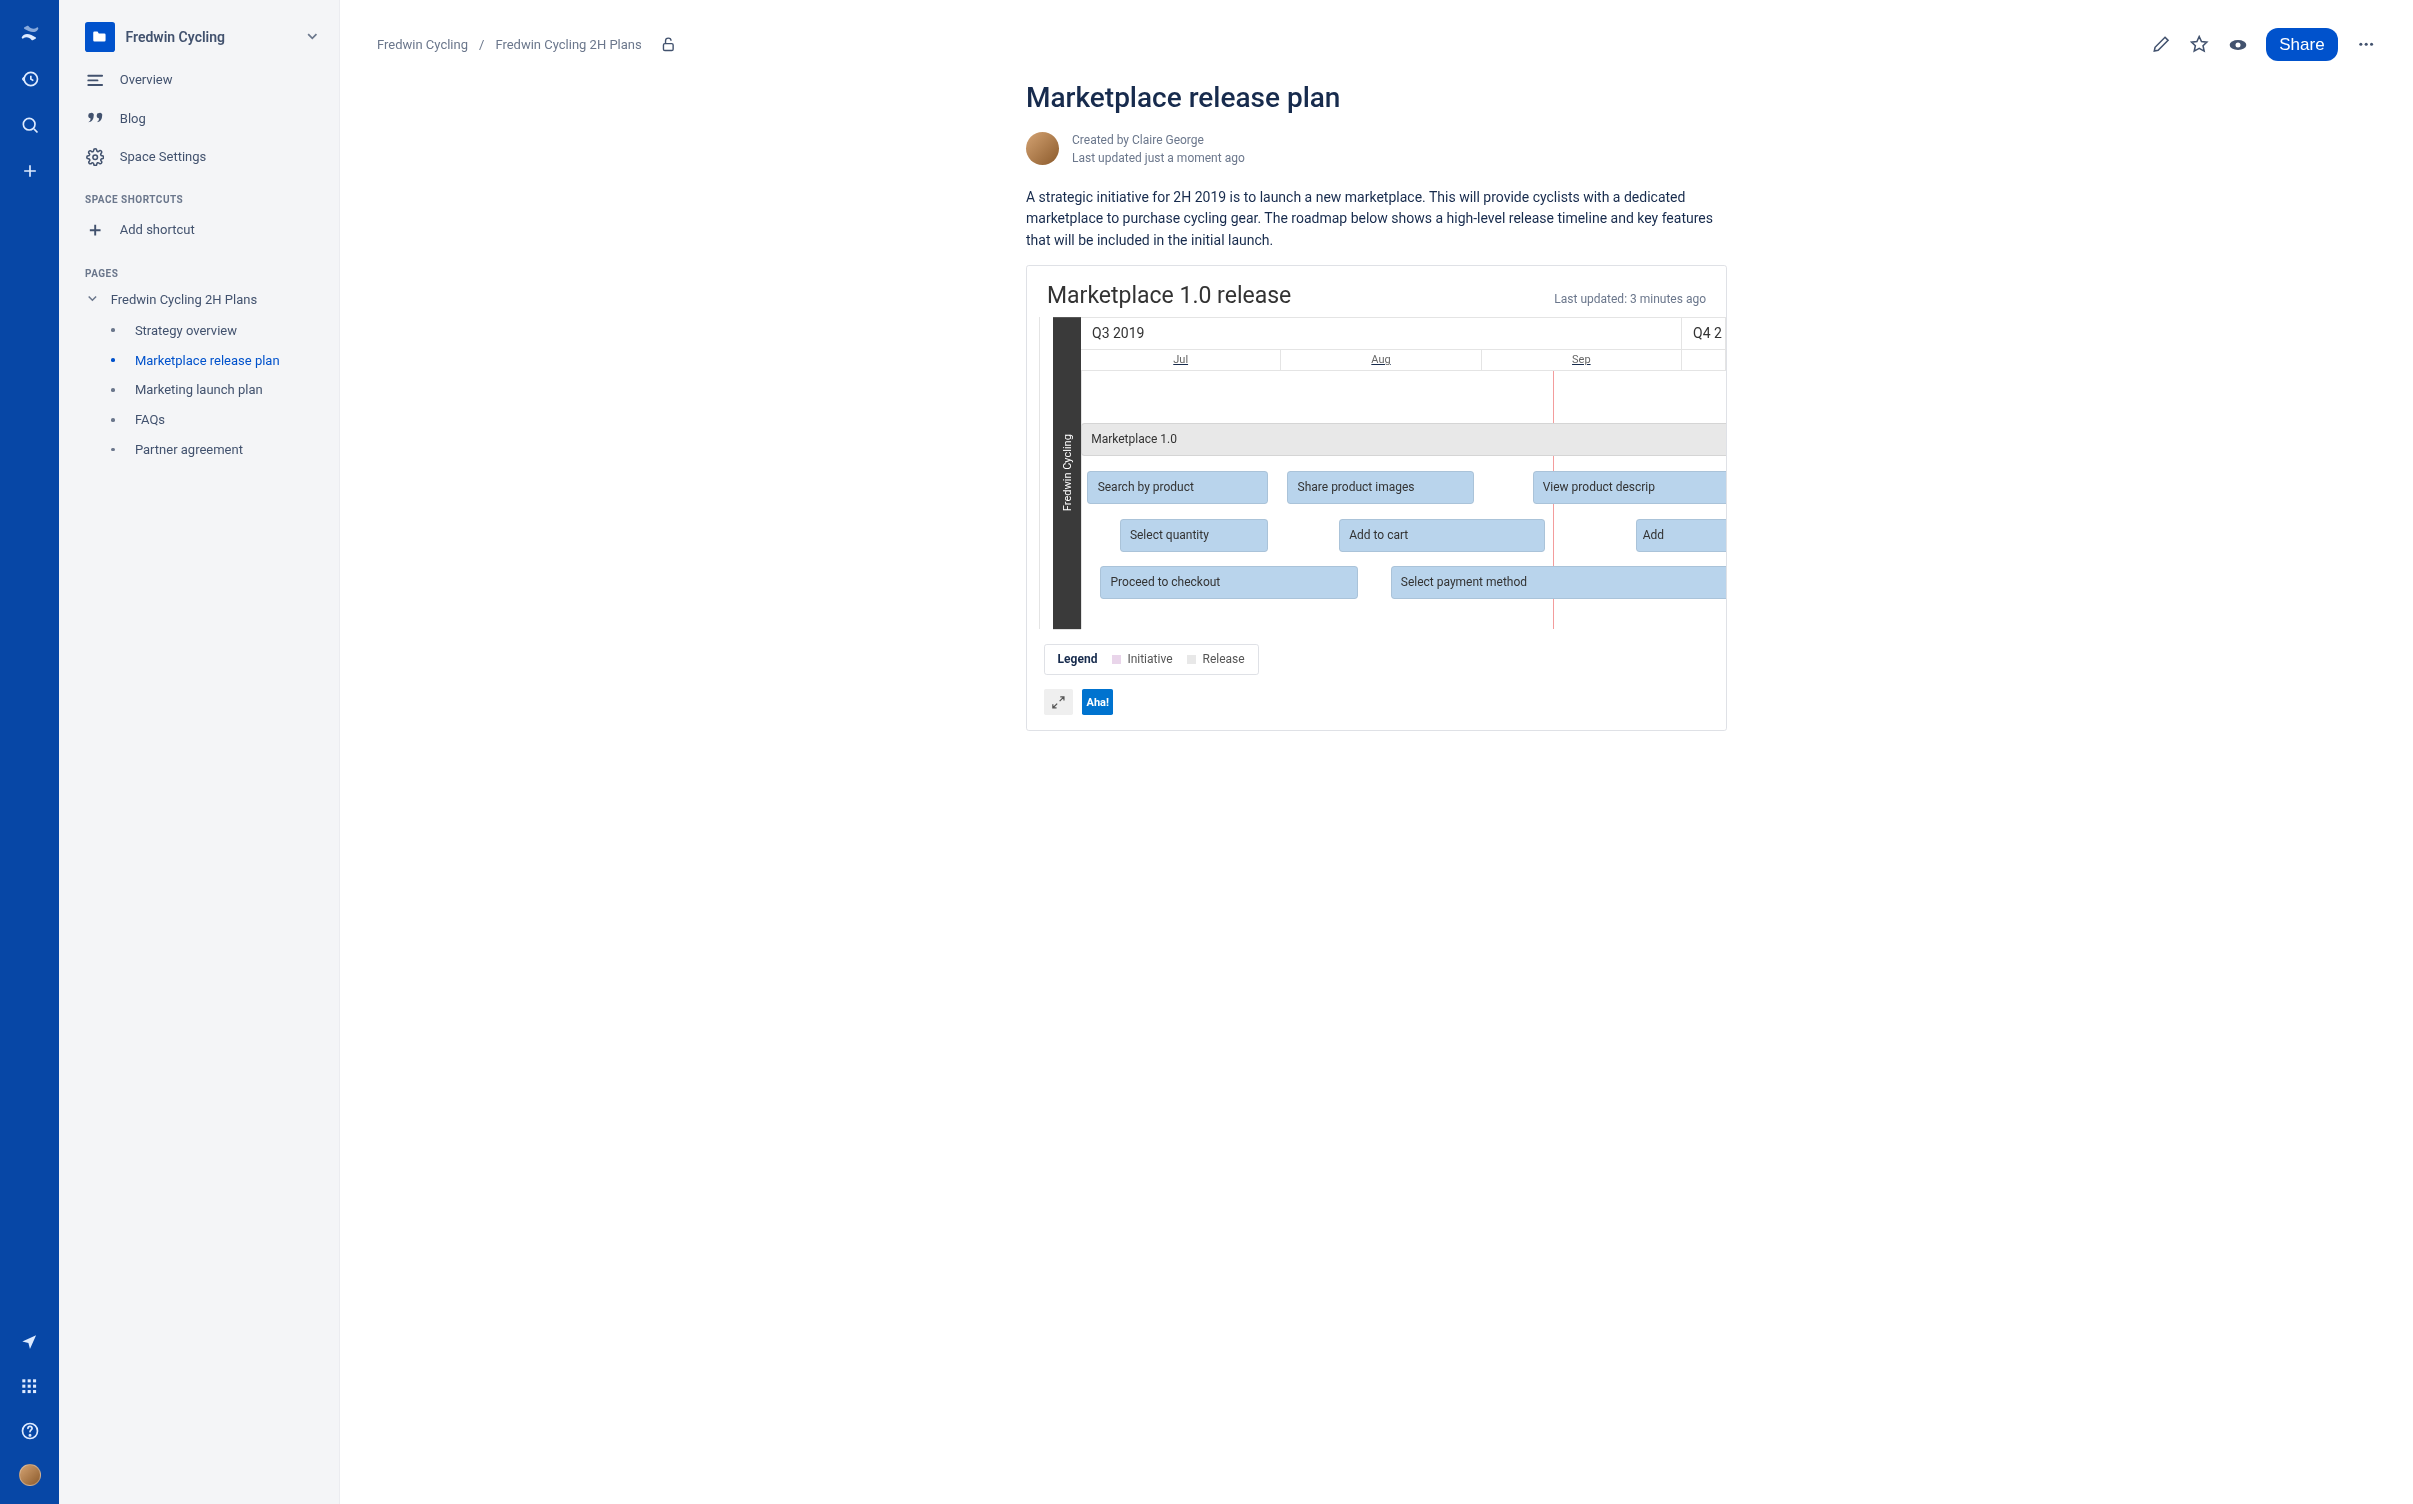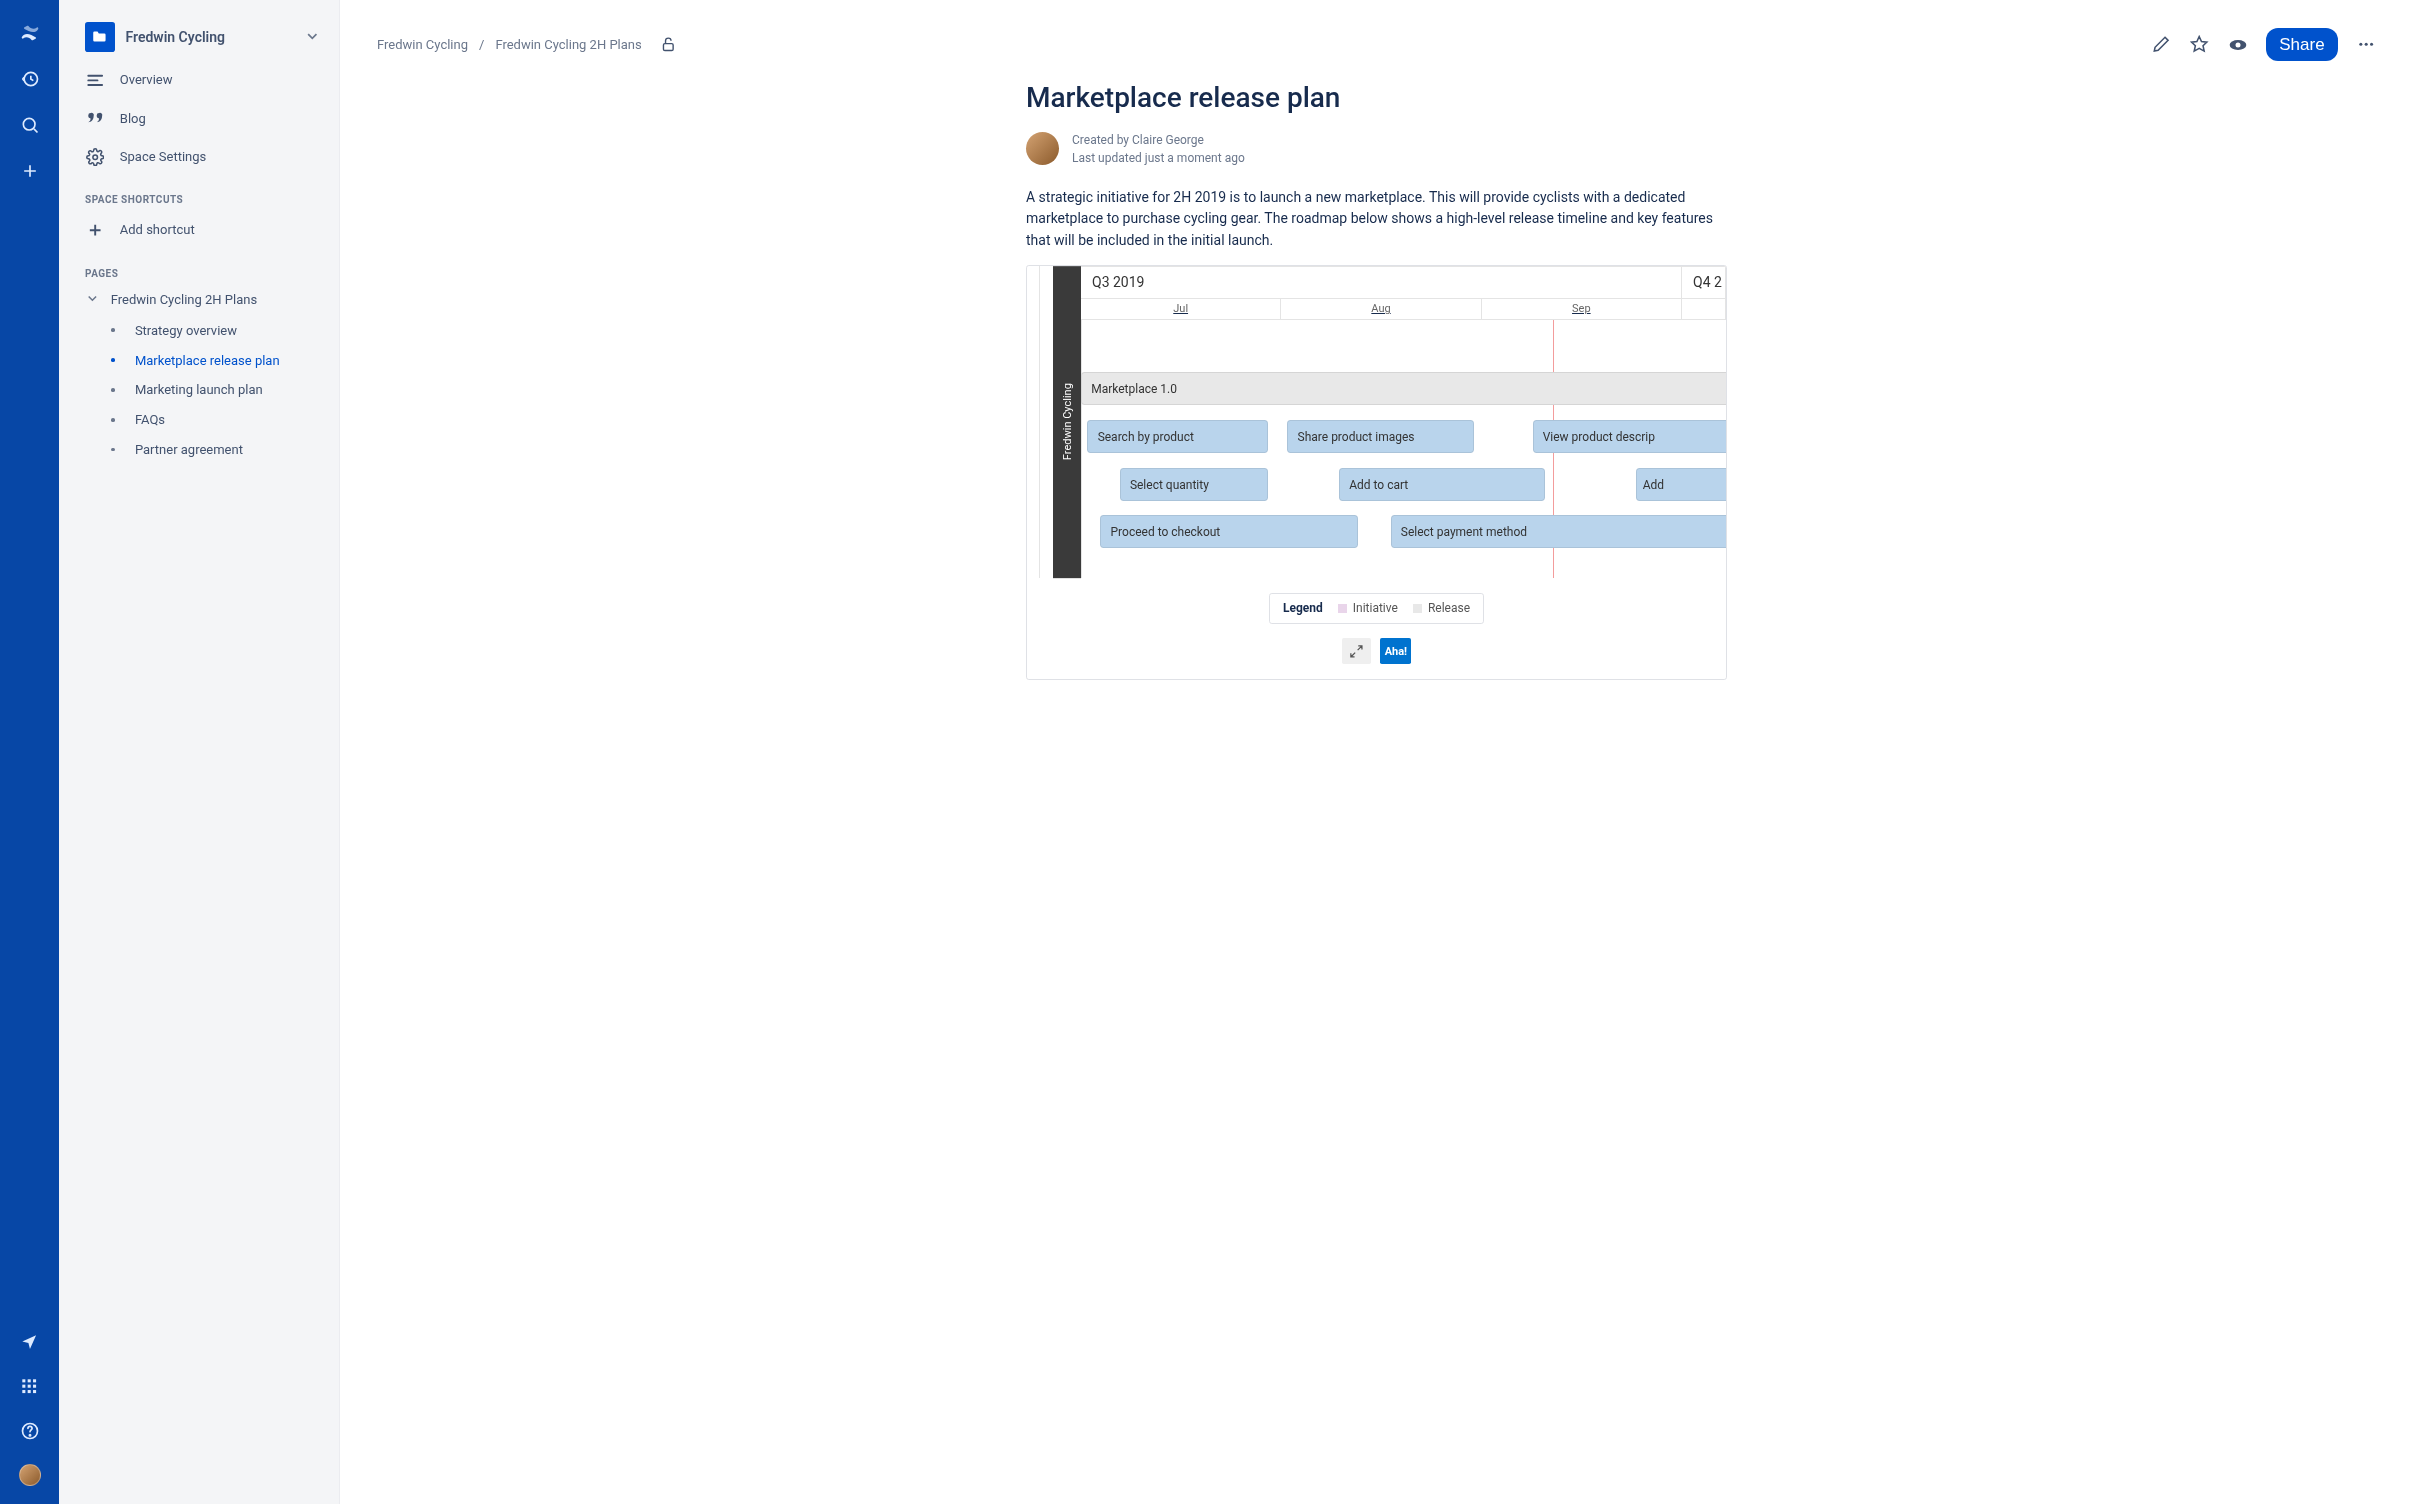--- a/index.html
+++ b/index.html
@@ -64,21 +64,21 @@
 .tl-months { display: flex; border-bottom: 0.9px solid #e4e4e4; text-decoration: underline; }
 .tl-month { flex: 1; text-align: center; font-size: 11px; color: #666; padding: 3.7px 0; border-right: 0.9px solid #e4e4e4; background:#fff; }
 .tl-rows { position: relative; padding: 11px 1.8px 14.8px 1.8px; background: #fff; min-height: 258px; }
 .tl-vline { position: absolute; top: 0; bottom: 0; width: 0.9px; background: #f39c9c; left: 73.2%; z-index: 1; }
 .bar { position: absolute; height: 33px; border-radius: 3.7px; display: flex; align-items: center; padding: 0 9.2px; font-size: 12px; color: #333; border: 0.9px solid rgba(0,0,0,0.08); z-index: 2; }
 .bar.initiative { background: #e9d5ea; }
 .bar.release { background: #e8e8e8; }
 .bar.feature { background: #b9d4ec; }
 .tl-inner-border { position:absolute; top:0; bottom:0; left:0; width:0.9px; background:#e4e4e4; }
 
-.embed-footer { padding: 14.8px 16.6px; display:flex; justify-content:center; align-items:center; gap:14.8px; }
+.embed-footer { padding: 14.8px 16.6px; display:flex; justify-content:flex-start; align-items:center; gap:14.8px; }
 .legend { border: 0.9px solid #dfe1e6; border-radius: 2.8px; padding: 7.4px 13px; display:flex; align-items:center; gap:14.8px; font-size: 12px; }
 .legend-item { display:flex; align-items:center; gap:6px; color:#555; }
 .swatch { width:9.2px; height:9.2px; display:inline-block; }
 .embed-controls { display:flex; gap:9.2px; align-items:center; }
 .ctrl-btn { width:29.5px; height:26px; background:#efefef; display:flex; align-items:center; justify-content:center; cursor:pointer; color:#555; border-radius:1.8px; }
 .aha-badge { width:31px; height:26px; background:#0073cf; color:#fff; display:flex; align-items:center; justify-content:center; font-size:11px; font-weight:700; border-radius:1.8px; }
 
 svg { display:block; }
 </style>
 </head>
@@ -264,20 +264,24 @@
       <div class="byline">
         <div class="byline-avatar"></div>
         <div class="byline-text">
           <div>Created by Claire George</div>
           <div>Last updated just a moment ago</div>
         </div>
       </div>
       <p class="intro">A strategic initiative for 2H 2019 is to launch a new marketplace. This will provide cyclists with a dedicated marketplace to purchase cycling gear. The roadmap below shows a high-level release timeline and key features that will be included in the initial launch.</p>
 
       <div class="embed">
+        <div class="embed-head">
+          <div class="embed-title">Marketplace 1.0 release</div>
+          <div class="embed-updated">Last updated: 3 minutes ago</div>
+        </div>
         <div class="timeline">
           <div class="tl-left-gutter"></div>
           <div class="tl-side">Fredwin Cycling</div>
           <div class="tl-body">
             <div class="tl-head-row">
               <div class="tl-quarter">Q3 2019</div>
               <div class="tl-quarter q4" style="flex:0 0 44px; white-space:nowrap; overflow:hidden;">Q4 2</div>
             </div>
             <div class="tl-months">
               <div class="tl-month">Jul</div>

